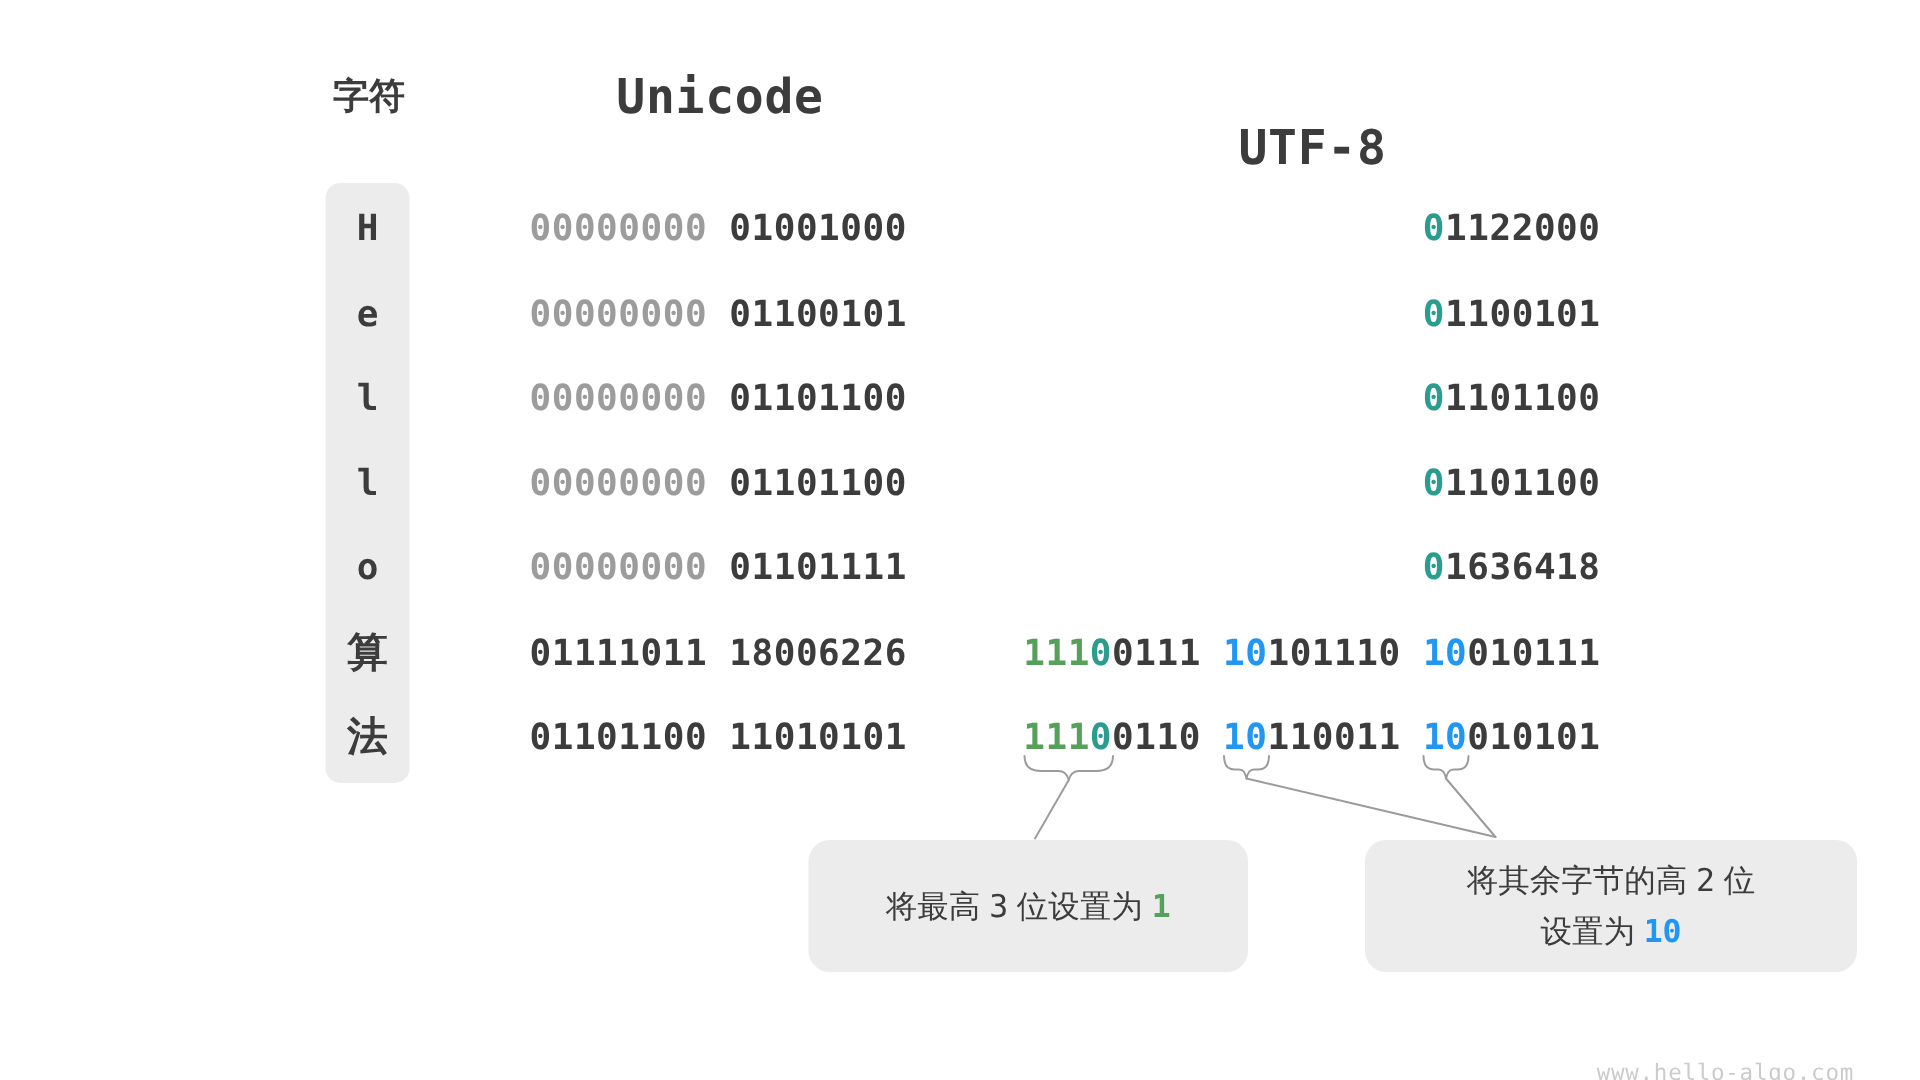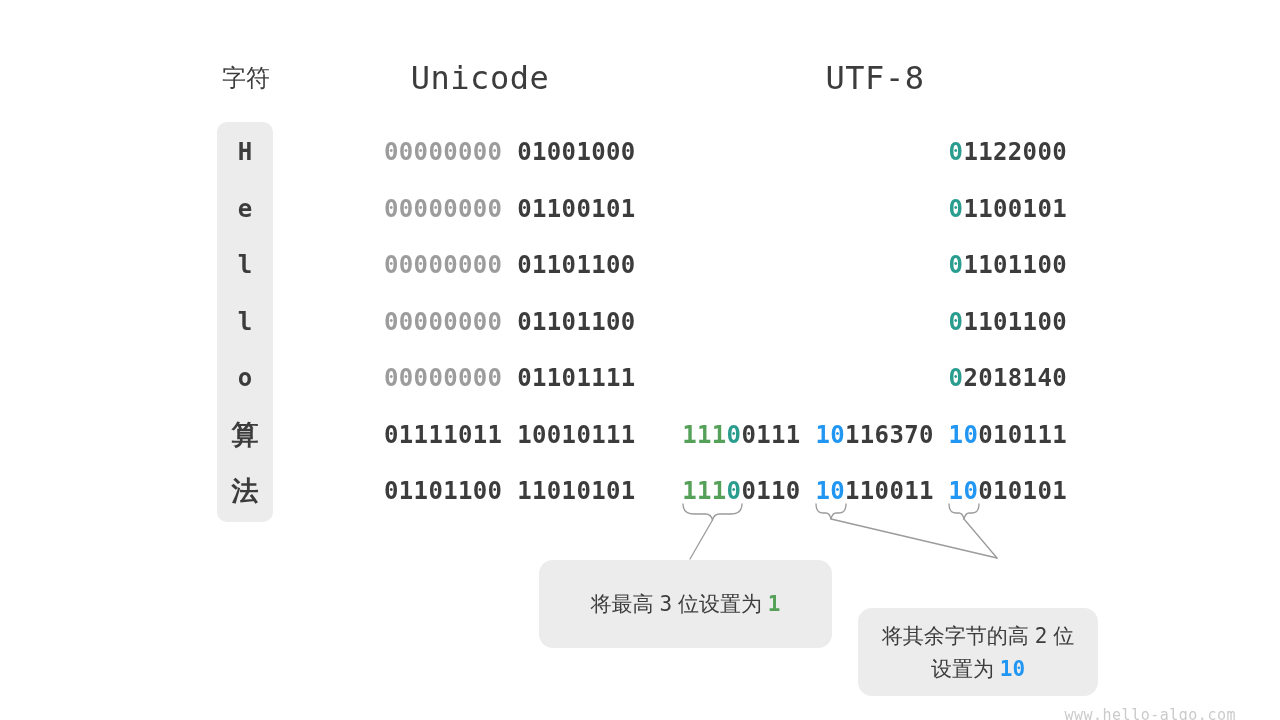--- a/index.html
+++ b/index.html
@@ -5,56 +5,56 @@
   :root{
     --dark:#3c3c3c; --gray:#9c9c9c; --teal:#2a9d8f; --green:#55a15a;
     --blue:#2196f3; --box-bg:#ececec; --line:#9b9b9b; --wm:#cbcbcb;
   }
   *{margin:0;padding:0;box-sizing:border-box;}
   html,body{width:1280px;height:720px;}
   body{font-family:"Liberation Sans","DejaVu Sans",sans-serif;background:#fff;}
   .canvas{position:relative;width:1280px;height:720px;background:#fff;overflow:hidden;}
 
   
-  .hdr{position:absolute;top:78px;transform:translate(-50%,-50%);
-       font-weight:normal;color:var(--dark);white-space:nowrap;}
+  .hdr{position:absolute;top:64px;transform:translate(-50%,-50%);
+       font-weight:bold;color:var(--dark);white-space:nowrap;}
   .hdr-char{left:246px;font-size:24px;}
   .hdr-mono{font-family:"DejaVu Sans Mono","Liberation Mono",monospace;font-size:32px;letter-spacing:0.5px;}
   .hdr-unicode{left:480px;}
-  .hdr-utf8{left:875px;}
+  .hdr-utf8{left:875px;margin-top:34px;}
 
   
   .char-pill{position:absolute;left:217px;top:122px;width:56px;height:400px;
              background:var(--box-bg);border-radius:10px;}
 
   
   .row{position:absolute;left:0;width:100%;height:0;}
   .cell{position:absolute;transform:translateY(-50%);white-space:pre;
         font-family:"DejaVu Sans Mono","Liberation Mono",monospace;
         font-weight:bold;font-size:24px;letter-spacing:0.35px;color:var(--dark);}
   .cell-char{left:217px;width:56px;text-align:center;letter-spacing:0;}
   .cell-char.cjk{font-family:"Liberation Sans","DejaVu Sans",sans-serif;font-size:27px;}
-  .cell-unicode{left:353px;margin-left:31px;}
+  .cell-unicode{left:353px;}
   .cell-utf8{right:213px;text-align:right;}
 
   .seg-dark{color:var(--dark);}
   .seg-gray{color:var(--gray);}
   .seg-teal{color:var(--teal);}
   .seg-green{color:var(--green);}
   .seg-blue{color:var(--blue);}
 
   
   .overlay{position:absolute;left:0;top:0;width:1280px;height:720px;pointer-events:none;}
 
   
   .callout{position:absolute;top:560px;height:88px;background:var(--box-bg);
            border-radius:14px;display:flex;flex-direction:column;justify-content:center;
            align-items:center;gap:3px;}
   .callout-left{left:539px;width:293px;}
-  .callout-right{left:858px;width:240px;margin-top:48px;}
+  .callout-right{left:910px;width:328px;}
   .callout-line{font-size:21px;color:var(--dark);white-space:pre;line-height:30px;}
   .seg-num{font-family:"DejaVu Sans Mono","Liberation Mono",monospace;color:var(--dark);}
   .seg-green-bold{font-family:"DejaVu Sans Mono","Liberation Mono",monospace;
                   font-weight:bold;color:var(--green);}
   .seg-blue-bold{font-family:"DejaVu Sans Mono","Liberation Mono",monospace;
                  font-weight:bold;color:var(--blue);}
 
   
   .watermark{position:absolute;right:44px;top:706px;
              font-family:"DejaVu Sans Mono","Liberation Mono",monospace;
@@ -88,26 +88,26 @@
         <div class="cell cell-utf8"><span class="seg-teal">0</span><span class="seg-dark">1101100</span></div>
       </div>
       <div class="row" style="top: 321.5px;">
         <div class="cell cell-char">l</div>
         <div class="cell cell-unicode"><span class="seg-gray">00000000 </span><span class="seg-dark">01101100</span></div>
         <div class="cell cell-utf8"><span class="seg-teal">0</span><span class="seg-dark">1101100</span></div>
       </div>
       <div class="row" style="top: 378px;">
         <div class="cell cell-char">o</div>
         <div class="cell cell-unicode"><span class="seg-gray">00000000 </span><span class="seg-dark">01101111</span></div>
-        <div class="cell cell-utf8"><span class="seg-teal">0</span><span class="seg-dark">2018140</span></div>
+        <div class="cell cell-utf8"><span class="seg-teal">0</span><span class="seg-dark">1636418</span></div>
       </div>
       <div class="row" style="top: 434.5px;">
         <div class="cell cell-char cjk">算</div>
-        <div class="cell cell-unicode"><span class="seg-dark">01111011 10010111</span></div>
-        <div class="cell cell-utf8"><span class="seg-green">111</span><span class="seg-teal">0</span><span class="seg-dark">0111 </span><span class="seg-blue">10</span><span class="seg-dark">116370 </span><span class="seg-blue">10</span><span class="seg-dark">010111</span></div>
+        <div class="cell cell-unicode"><span class="seg-dark">01111011 18006226</span></div>
+        <div class="cell cell-utf8"><span class="seg-green">111</span><span class="seg-teal">0</span><span class="seg-dark">0111 </span><span class="seg-blue">10</span><span class="seg-dark">101110 </span><span class="seg-blue">10</span><span class="seg-dark">010111</span></div>
       </div>
       <div class="row" style="top: 491px;">
         <div class="cell cell-char cjk">法</div>
         <div class="cell cell-unicode"><span class="seg-dark">01101100 11010101</span></div>
         <div class="cell cell-utf8"><span class="seg-green">111</span><span class="seg-teal">0</span><span class="seg-dark">0110 </span><span class="seg-blue">10</span><span class="seg-dark">110011 </span><span class="seg-blue">10</span><span class="seg-dark">010101</span></div>
       </div>
     </div>
 
   <svg class="overlay" viewBox="0 0 1280 720" xmlns="http://www.w3.org/2000/svg">
     <g fill="none" stroke="#9b9b9b" stroke-width="1.3" stroke-linecap="round" stroke-linejoin="round">

